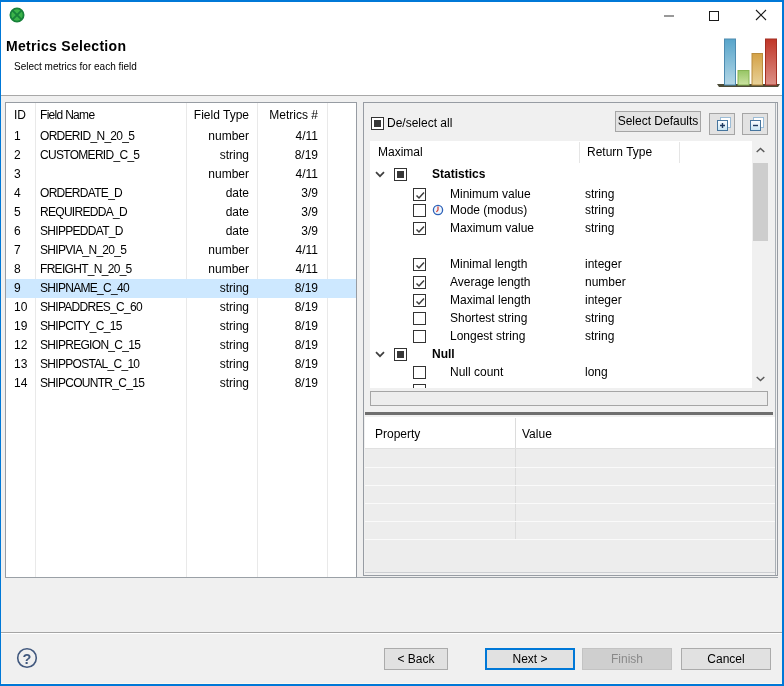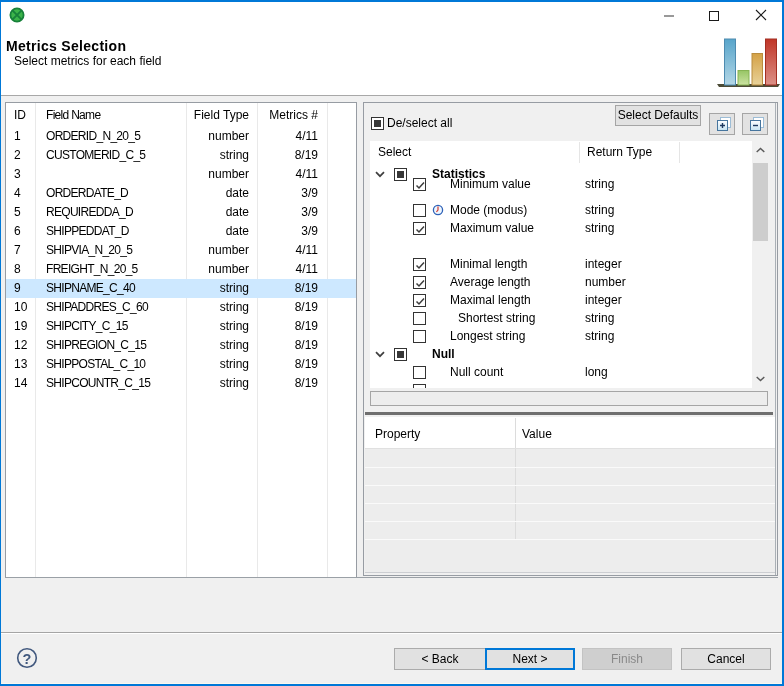--- a/index.html
+++ b/index.html
@@ -9,21 +9,21 @@
   border-left:1px solid #0078d7; border-right:2px solid #0078d7;
   border-top:2px solid #0078d7; border-bottom:3px solid #0078d7; background:#f0f0f0; }
 .abs { position:absolute; }
 
 #head { position:absolute; left:1px; top:2px; width:781px; height:94px; background:#ffffff; border-bottom:1px solid #a8a8a8; }
 
 #ltab { position:absolute; left:5px; top:102px; width:352px; height:476px; background:#fff; border:1px solid #979ca3; }
 .colsep { position:absolute; top:0; bottom:0; width:1px; background:#e9e9e9; }
 .lrow { position:absolute; left:0; width:100%; height:19px; line-height:19px; white-space:nowrap; }
 .cid { position:absolute; left:8px; }
-.cname { position:absolute; left:40px; letter-spacing:-0.7px;text-align:center; }
+.cname { position:absolute; left:34px; letter-spacing:-0.7px;text-align:center; }
 .ctype { position:absolute; left:100px; width:143px; text-align:right; }
 .cmet { position:absolute; left:250px; width:62px; text-align:right; }
 .lhead { position:absolute; left:0; top:0; width:100%; height:24px; line-height:24px; }
 .sel { background:#cde8ff; }
 
 #rpan { position:absolute; left:363px; top:102px; width:415px; height:474px; background:#f0f0f0; border:1px solid #979ca3; }
 #rpan .innerline { position:absolute; right:1px; top:0px; bottom:0px; width:1px; background:#aab0b6; }
 
 .cb { position:absolute; width:13px; height:13px; border:1px solid #333; background:#fff; }
 .cb.mix:after { content:""; position:absolute; left:2px; top:2px; width:7px; height:7px; background:#373737; }
@@ -47,21 +47,21 @@
   <path d="M3.4 3.4 L12.6 12.6 M12.6 3.4 L3.4 12.6" stroke="#17813a" stroke-width="1.9"></path>
 </svg>
 
 <div class="abs" style="left:664px;top:15px;width:10px;height:2px;background:#999"></div>
 <div class="abs" style="left:709px;top:11px;width:10px;height:10px;border:1px solid #1a1a1a"></div>
 <svg class="abs" style="left:755px;top:9px" width="12" height="12" viewBox="0 0 12 12">
   <path d="M1 1 L11 11 M11 1 L1 11" stroke="#1a1a1a" stroke-width="1.1"></path>
 </svg>
 
 <div class="abs" style="left:6px;top:38px;font-weight:bold;font-size:14px;letter-spacing:0.3px">Metrics Selection</div>
-<div class="abs" style="left:14px;top:54px;font-size:12px;">Select metrics for each field</div>
+<div class="abs" style="left:14px;top:61px;font-size:10px;">Select metrics for each field</div>
 
 <svg class="abs" style="left:714px;top:34px" width="66" height="56" viewBox="0 0 66 56">
   <defs>
     <linearGradient id="gb" x1="0" y1="0" x2="0" y2="1">
         <stop offset="0" stop-color="#58a5cb"></stop>
         <stop offset="1" stop-color="#b4d7e6"></stop>
       </linearGradient>
     <linearGradient id="gg" x1="0" y1="0" x2="0" y2="1">
         <stop offset="0" stop-color="#97c565"></stop>
         <stop offset="1" stop-color="#cce3a2"></stop>
@@ -177,37 +177,37 @@
       <span class="cmet">8/19</span>
     </div>
   </div>
 
 <div id="rpan">
   <div class="innerline"></div>
 
   <div class="cb mix" style="left:7px;top:14px"></div>
   <div class="abs" style="left:23px;top:14px;line-height:13px">De/select all</div>
 
-  <div class="pbtn" style="left:251px;top:2px;width:86px;height:21px;line-height:19px">Select Defaults</div>
+  <div class="pbtn" style="left:251px;top:8px;width:86px;height:21px;line-height:19px">Select Defaults</div>
   <div class="pbtn" style="left:345px;top:10px;width:26px;height:22px"></div>
   <div class="pbtn" style="left:378px;top:10px;width:26px;height:22px"></div>
 
   <div id="tree">
-      <div style="position:absolute;left:8px;top:0;height:23px;line-height:23px">Select</div>
+      <div style="position:absolute;left:8px;top:0;height:23px;line-height:23px">Maximal</div>
       <div style="position:absolute;left:217px;top:0;height:23px;line-height:23px">Return Type</div>
       <div style="position:absolute;left:209px;top:1px;width:1px;height:21px;background:#e5e5e5"></div>
       <div style="position:absolute;left:309px;top:1px;width:1px;height:21px;background:#e5e5e5"></div>
       <div class="trow" style="top:24px">
         <svg width="10" height="7" viewBox="0 0 10 7" style="position:absolute;left:5px;top:6px">
           <path d="M1 1.2 L5 5.2 L9 1.2" fill="none" stroke="#404040" stroke-width="1.7"></path>
         </svg>
         <div class="cb mix" style="left:24px;top:3px"></div>
         <div style="position:absolute;left:62px;font-weight:bold">Statistics</div>
       </div>
-      <div class="trow" style="top:34px">
+      <div class="trow" style="top:44px">
         <div class="cb" style="left:43px;top:3px">
           <svg width="13" height="13" viewBox="0 0 13 13">
             <path d="M2.5 6.5 L5 9 L10 3.5" fill="none" stroke="#3d3d3d" stroke-width="1.5"></path>
           </svg>
         </div>
         <div style="position:absolute;left:80px">Minimum value</div>
         <span class="rt">string</span>
       </div>
       <div class="trow" style="top:60px">
         <div class="cb" style="left:43px;top:3px"></div>
@@ -249,21 +249,21 @@
         <div class="cb" style="left:43px;top:3px">
           <svg width="13" height="13" viewBox="0 0 13 13">
             <path d="M2.5 6.5 L5 9 L10 3.5" fill="none" stroke="#3d3d3d" stroke-width="1.5"></path>
           </svg>
         </div>
         <div style="position:absolute;left:80px">Maximal length</div>
         <span class="rt">integer</span>
       </div>
       <div class="trow" style="top:168px">
         <div class="cb" style="left:43px;top:3px"></div>
-        <div style="position:absolute;left:88px">Shortest string</div>
+        <div style="position:absolute;left:80px">Shortest string</div>
         <span class="rt">string</span>
       </div>
       <div class="trow" style="top:186px">
         <div class="cb" style="left:43px;top:3px"></div>
         <div style="position:absolute;left:80px">Longest string</div>
         <span class="rt">string</span>
       </div>
       <div class="trow" style="top:222px">
         <div class="cb" style="left:43px;top:3px"></div>
         <div style="position:absolute;left:80px">Null count</div>
@@ -283,21 +283,21 @@
 </div>
 
 <div class="abs" style="left:1px;top:632px;width:781px;height:1px;background:#a5a5a5"></div>
 <div class="abs" style="left:1px;top:633px;width:781px;height:1px;background:#ffffff"></div>
 
 <svg class="abs" style="left:16px;top:647px" width="22" height="22" viewBox="0 0 22 22">
   <circle cx="11" cy="11" r="9.3" fill="none" stroke="#41587e" stroke-width="1.6"></circle>
   <text x="11" y="16.5" text-anchor="middle" font-family="Liberation Sans" font-size="14.5" font-weight="bold" fill="#41587e">?</text>
 </svg>
 
-<div class="bbtn" style="left:394px;width:92px;">&lt; Back</div>
+<div class="bbtn" style="left:384px;width:64px;">&lt; Back</div>
 <div class="bbtn" style="left:485px;width:90px;border:2px solid #0078d7;line-height:18px">Next &gt;</div>
 <div class="bbtn" style="left:582px;width:90px;background:#cfcfcf;border-color:#c3c3c3;color:#8a8a8a">Finish</div>
 <div class="bbtn" style="left:681px;width:90px;">Cancel</div>
 
 <div class="abs" style="left:752px;top:141px;width:23px;height:247px;background:#f0f0f0"></div>
 <div class="abs" style="left:753px;top:163px;width:15px;height:78px;background:#cdcdcd"></div>
 <svg class="abs" style="left:756px;top:147px" width="9" height="8" viewBox="0 0 9 8">
     <path d="M0.7 5 L4.5 1.4 L8.3 5" fill="none" stroke="#5a5a5a" stroke-width="1.4"></path>
   </svg>
 <svg class="abs" style="left:756px;top:374px" width="9" height="8" viewBox="0 0 9 8">

